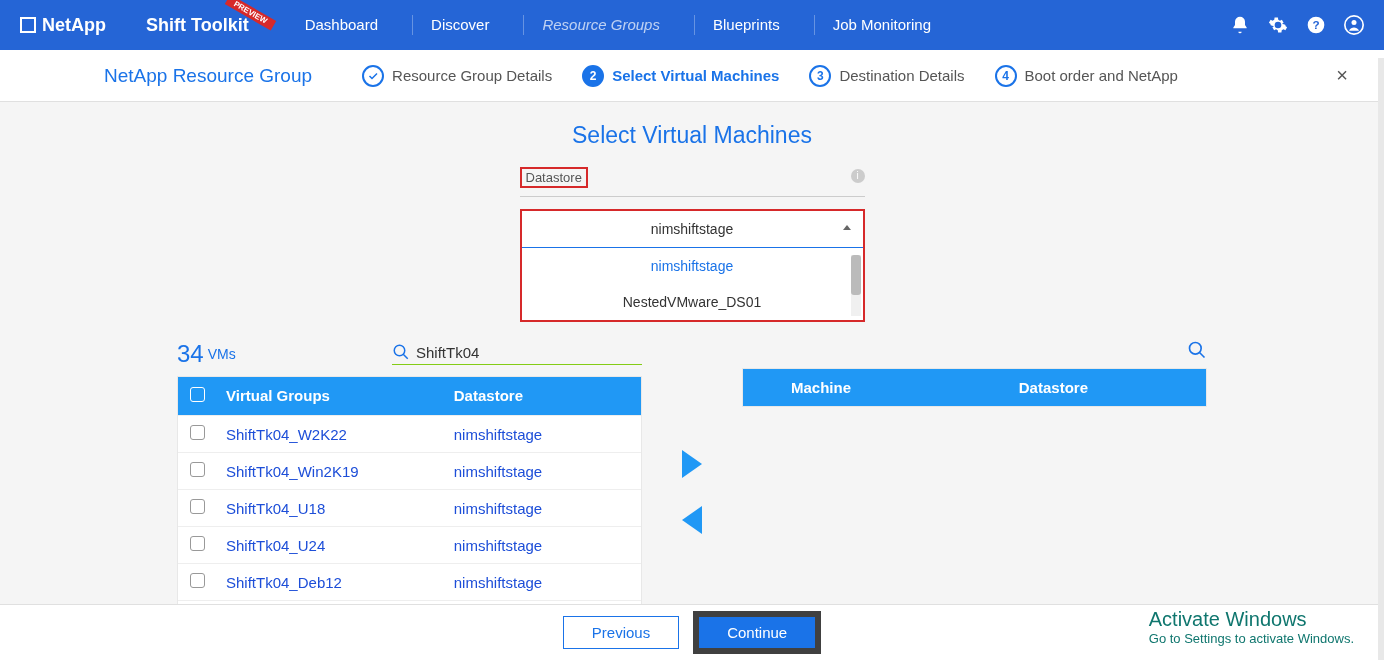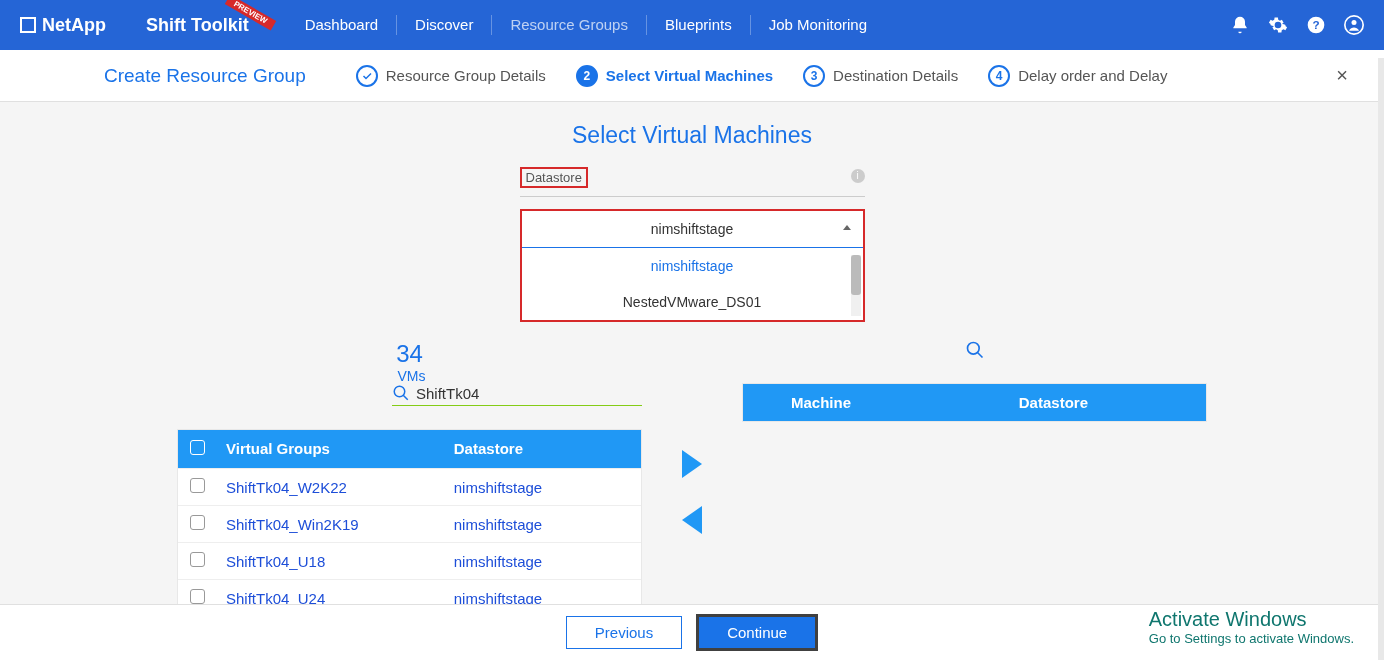--- a/index.html
+++ b/index.html
@@ -3,24 +3,24 @@
 <meta charset="utf-8">
 <style>
 * { box-sizing: border-box; margin: 0; padding: 0; font-family: 'Segoe UI', Arial, sans-serif; }
 body { background: #f5f5f5; width: 1384px; height: 660px; overflow: hidden; position: relative; }
 
 .topbar { background: #2565d6; height: 50px; display: flex; align-items: center; padding: 0 20px; color: #fff; }
 .logo { display: flex; align-items: center; font-weight: 600; font-size: 18px; }
 .logo-icon { width: 16px; height: 16px; border: 2px solid #fff; margin-right: 6px; display:inline-block; }
 .brand2 { margin-left: 40px; font-weight: 600; font-size: 18px; position: relative; }
 .preview-ribbon { position: absolute; top: -8px; right: -28px; background: #d6292a; color: #fff; font-size: 8px; padding: 1px 8px; transform: rotate(30deg); }
-.nav { display: flex; margin-left: 38px; gap: 0; justify-content: center; }
+.nav { display: flex; margin-left: 38px; gap: 16px; justify-content: center; }
 .nav-item { padding: 0 18px; font-size: 15px; color: #fff; border-left: 1px solid rgba(255,255,255,0.3); cursor: pointer; line-height: 20px; }
 .nav-item:first-child { border-left: none; }
-.nav-item.active { color: rgba(255,255,255,0.7); }
+.nav-item.active { color: rgba(255,255,255,0.7); font-style: italic; }
 .topbar-right { margin-left: auto; display: flex; gap: 18px; align-items: center; }
 .top-icon { width: 20px; height: 20px; fill: #fff; cursor: pointer; }
 
 .step-bar { background: #fff; height: 52px; border-bottom: 1px solid #e0e0e0; display: flex; align-items: center; padding: 0 30px 0 104px; position: relative; }
 .step-title { color: #1a73e8; font-size: 19px; font-weight: 400; margin-right: 50px; }
 .steps { display: flex; gap: 30px; align-items: center; }
 .step { display: flex; align-items: center; gap: 8px; font-size: 15px; }
 .step-circle { width: 22px; height: 22px; border-radius: 50%; border: 2px solid #1a73e8; display: flex; align-items: center; justify-content: center; font-size: 12px; color: #1a73e8; font-weight: 600; }
 .step.done .step-circle { border-color: #1a73e8; }
 .step.active .step-circle { background: #1a73e8; color: #fff; }
@@ -43,21 +43,21 @@
 .dd-options { }
 .dd-option { padding: 10px 12px; text-align: center; font-size: 14px; color: #333; cursor: pointer; }
 .dd-option.sel { color: #1a73e8; }
 .dd-scroll { position: absolute; right: 2px; top: 44px; bottom: 4px; width: 10px; background: #f0f0f0; }
 .dd-thumb { position: absolute; top: 0; width: 10px; height: 40px; background: #bbb; border-radius: 3px; }
 
 .vm-area { display: flex; justify-content: center; gap: 40px; margin-top: 18px; padding: 0 170px; align-items: flex-start; position: relative; }
 .vm-col { flex: 1; }
 .vm-count { color: #1a73e8; font-size: 24px; font-weight: 300; display:inline-block; }
 .vm-count-label { color: #1a73e8; font-size: 14px; margin-left: 4px; }
-.search-row { display: flex; align-items: center; margin-bottom: 23px; flex-direction: column; }
+.search-row { display: flex; align-items: center; margin-bottom: 8px; }
 .search-box { margin-left: auto; display: flex; align-items: center; border-bottom: 1px solid #84cc16; width: 250px; padding-bottom: 3px; }
 .search-input { border: none; outline: none; font-size: 15px; flex: 1; color: #333; background: transparent; }
 .search-icon { width: 18px; height: 18px; stroke: #1a73e8; fill: none; stroke-width: 2; margin-right: 6px; }
 
 .table { background: #fff; border: 1px solid #e8e8e8; }
 .thead { background: #2098f5; color: #fff; display: flex; padding: 10px 12px; font-weight: 600; font-size: 15px; }
 .th-check { width: 36px; }
 .th-vm { flex: 1.3; }
 .th-ds { flex: 1; }
 .trow { display: flex; padding: 9px 12px; border-top: 1px solid #eee; font-size: 15px; color: #1d4ed8; align-items: center; }
@@ -71,21 +71,21 @@
 .arrow-btn { width: 0; height: 0; cursor: pointer; }
 .arrow-right { border-top: 14px solid transparent; border-bottom: 14px solid transparent; border-left: 20px solid #2098f5; }
 .arrow-left { border-top: 14px solid transparent; border-bottom: 14px solid transparent; border-right: 20px solid #2098f5; }
 
 .right-col .search-row { justify-content: flex-end; }
 .right-search-icon { width: 20px; height: 20px; stroke: #1a73e8; fill: none; stroke-width: 2; cursor: pointer; }
 
 .footer { position: absolute; bottom: 0; left: 0; right: 0; background: #fff; border-top: 1px solid #e0e0e0; height: 56px; display: flex; align-items: center; justify-content: center; gap: 14px; }
 .btn { padding: 7px 28px; font-size: 15px; cursor: pointer; }
 .btn-prev { background: #fff; border: 1px solid #1a73e8; color: #1a73e8; }
-.btn-cont { background: #1a73e8; border: 3px solid #404040; color: #fff; }
+.btn-cont { background: #1a73e8; border: 6px solid #404040; color: #fff; }
 
 .activate { position: absolute; right: 30px; bottom: 14px; text-align: left; color: #0f766e; }
 .activate .t1 { font-size: 20px; }
 .activate .t2 { font-size: 13px; }
 
 .right-scroll { position: absolute; right: 0; top: 58px; bottom: 0; width: 6px; background: #e8e8e8; }
 </style>
 </head>
 <body>
 
@@ -118,41 +118,41 @@
       </svg>
     <svg class="top-icon" viewBox="0 0 24 24">
         <circle cx="12" cy="12" r="11" fill="none" stroke="#fff" stroke-width="2"></circle>
         <circle cx="12" cy="9" r="3" fill="#fff"></circle>
         <path d="M6 19c1-3 4-4 6-4s5 1 6 4" fill="#fff"></path>
       </svg>
   </div>
 </div>
 
 <div class="step-bar">
-  <div class="step-title">Create Resource Group</div>
+  <div class="step-title">NetApp Resource Group</div>
   <div class="steps">
     <div class="step done">
       <div class="step-circle">
           <svg width="12" height="12" viewBox="0 0 24 24">
             <path d="M5 12l5 5L20 7" stroke="#1a73e8" stroke-width="3" fill="none"></path>
           </svg>
         </div>
       <span>Resource Group Details</span>
     </div>
     <div class="step active">
       <div class="step-circle">2</div>
       <span>Select Virtual Machines</span>
     </div>
     <div class="step pending">
       <div class="step-circle">3</div>
       <span>Destination Details</span>
     </div>
     <div class="step pending">
       <div class="step-circle">4</div>
-      <span>Delay order and Delay</span>
+      <span>Boot order and NetApp</span>
     </div>
   </div>
   <div class="close-x">×</div>
 </div>
 
 <div class="main">
   <div class="page-heading">Select Virtual Machines</div>
 
   <div class="ds-section">
     <span class="ds-label">Datastore</span>

